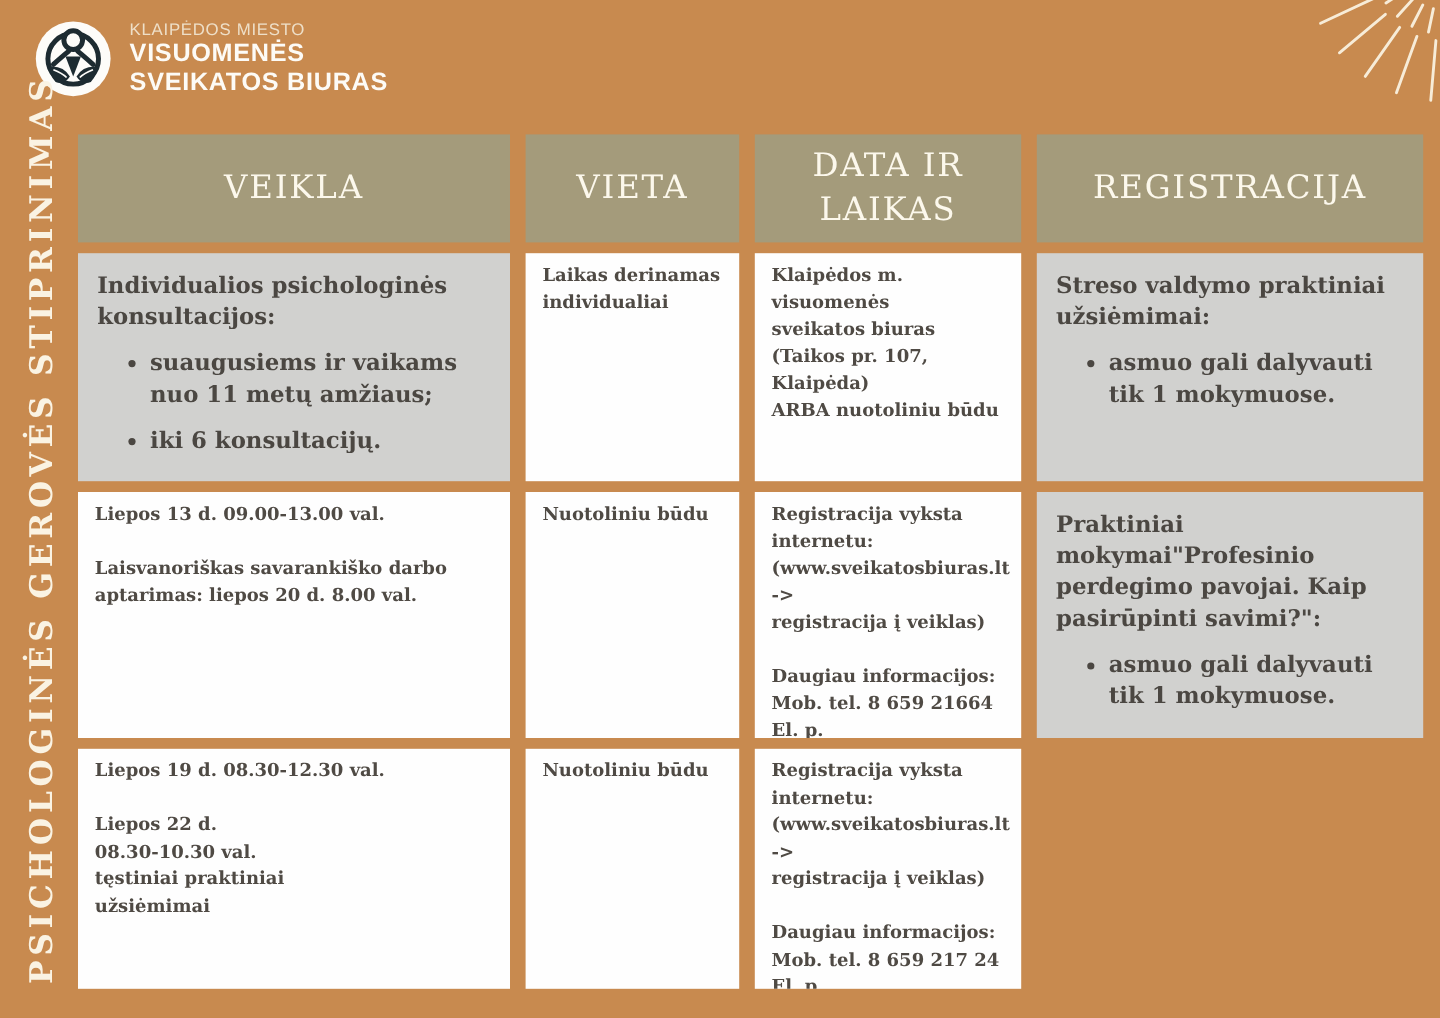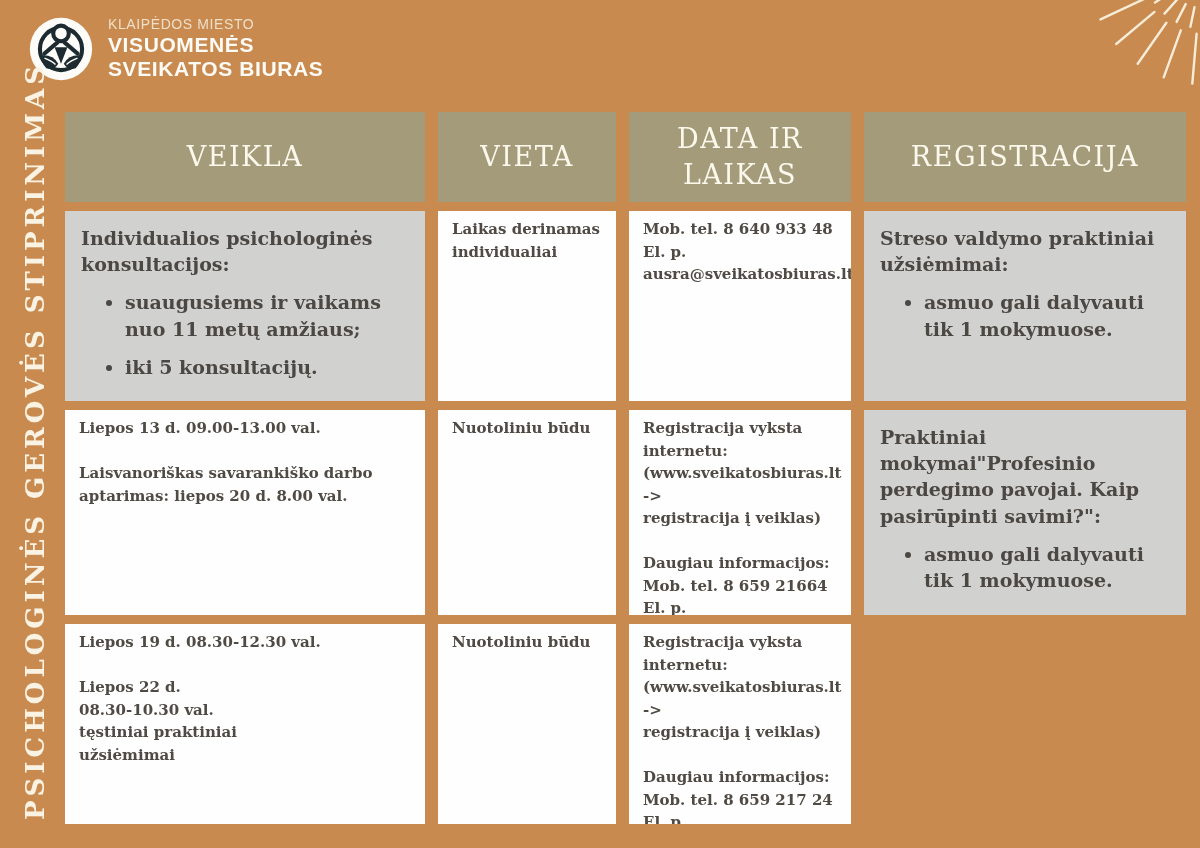--- a/index.html
+++ b/index.html
@@ -99,26 +99,28 @@
 
   <div class="th">VEIKLA</div>
   <div class="th">VIETA</div>
   <div class="th">DATA IR LAIKAS</div>
   <div class="th">REGISTRACIJA</div>
 
   <div class="activity">
     <div class="title">Individualios psichologinės konsultacijos:</div>
     <ul>
       <li>suaugusiems ir vaikams nuo 11 metų amžiaus;</li>
-      <li>iki 5 konsultacijų.</li>
+      <li>iki 6 konsultacijų.</li>
     </ul>
   </div>
   <div class="cell">Laikas derinamas individualiai</div>
-  <div class="cell">Mob. tel. 8 640 933 48
-El. p. ausra@sveikatosbiuras.lt</div>
+  <div class="cell">Klaipėdos m. visuomenės
+sveikatos biuras
+(Taikos pr. 107, Klaipėda)
+ARBA nuotoliniu būdu</div>
 
   <div class="activity">
     <div class="title">Streso valdymo praktiniai užsiėmimai:</div>
     <ul>
       <li>asmuo gali dalyvauti tik 1 mokymuose.</li>
     </ul>
   </div>
   <div class="cell">Liepos 13 d. 09.00-13.00 val.
 
 Laisvanoriškas savarankiško darbo aptarimas: liepos 20 d. 8.00 val.</div>

